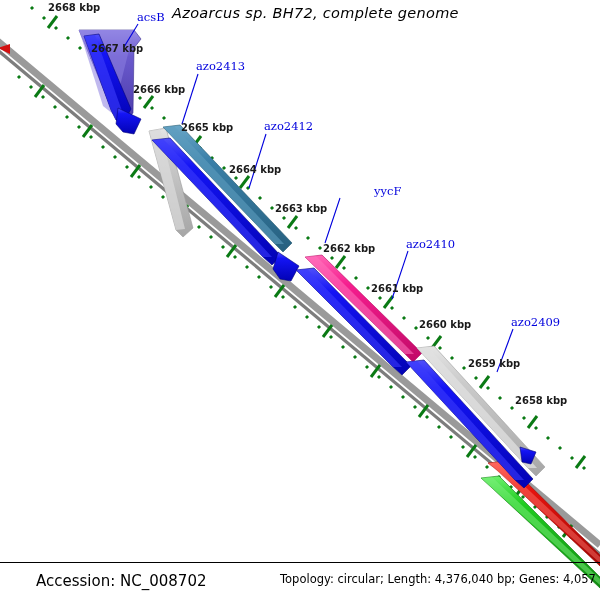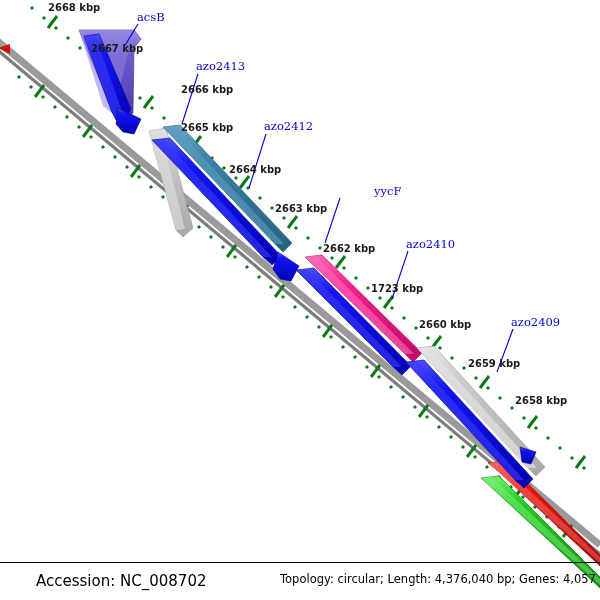--- a/index.html
+++ b/index.html
@@ -344,36 +344,37 @@
     <g stroke="#0000dd" stroke-width="1.1" fill="none">
       <line x1="124" y1="47" x2="138" y2="24"></line>
       <line x1="182" y1="124" x2="198" y2="74"></line>
       <line x1="249" y1="188" x2="266" y2="134"></line>
       <line x1="325" y1="243" x2="340" y2="198"></line>
       <line x1="392" y1="299" x2="408" y2="251"></line>
       <line x1="497" y1="372" x2="513" y2="329"></line>
     </g>
   </svg>
 
+  <div class="title-text">Azoarcus sp. BH72, complete genome</div>
 
   <div class="gene-label" style="left:137px; top:10px;">acsB</div>
   <div class="gene-label" style="left:196px; top:59px;">azo2413</div>
   <div class="gene-label" style="left:264px; top:119px;">azo2412</div>
   <div class="gene-label" style="left:338px; top:184px;margin-left:36px;">yycF</div>
   <div class="gene-label" style="left:406px; top:237px;">azo2410</div>
   <div class="gene-label" style="left:511px; top:315px;">azo2409</div>
 
   <div class="tick-label" style="left:48px;  top:2px;">2668 kbp</div>
   <div class="tick-label" style="left:91px;  top:43px;">2667 kbp</div>
-  <div class="tick-label" style="left:133px; top:84px;padding-left:48px;">2666 kbp</div>
+  <div class="tick-label" style="left:133px; top:84px;">2666 kbp</div>
   <div class="tick-label" style="left:181px; top:122px;">2665 kbp</div>
   <div class="tick-label" style="left:229px; top:164px;">2664 kbp</div>
   <div class="tick-label" style="left:275px; top:203px;">2663 kbp</div>
   <div class="tick-label" style="left:323px; top:243px;">2662 kbp</div>
-  <div class="tick-label" style="left:371px; top:283px;">1723 kbp</div>
+  <div class="tick-label" style="left:371px; top:283px;">2661 kbp</div>
   <div class="tick-label" style="left:419px; top:319px;">2660 kbp</div>
   <div class="tick-label" style="left:468px; top:358px;">2659 kbp</div>
   <div class="tick-label" style="left:515px; top:395px;">2658 kbp</div>
 
   <div class="footer-sep"></div>
   <div class="footer-left">Accession: NC_008702</div>
   <div class="footer-right">Topology: circular; Length: 4,376,040 bp; Genes: 4,057</div>
 
 </div>
 

